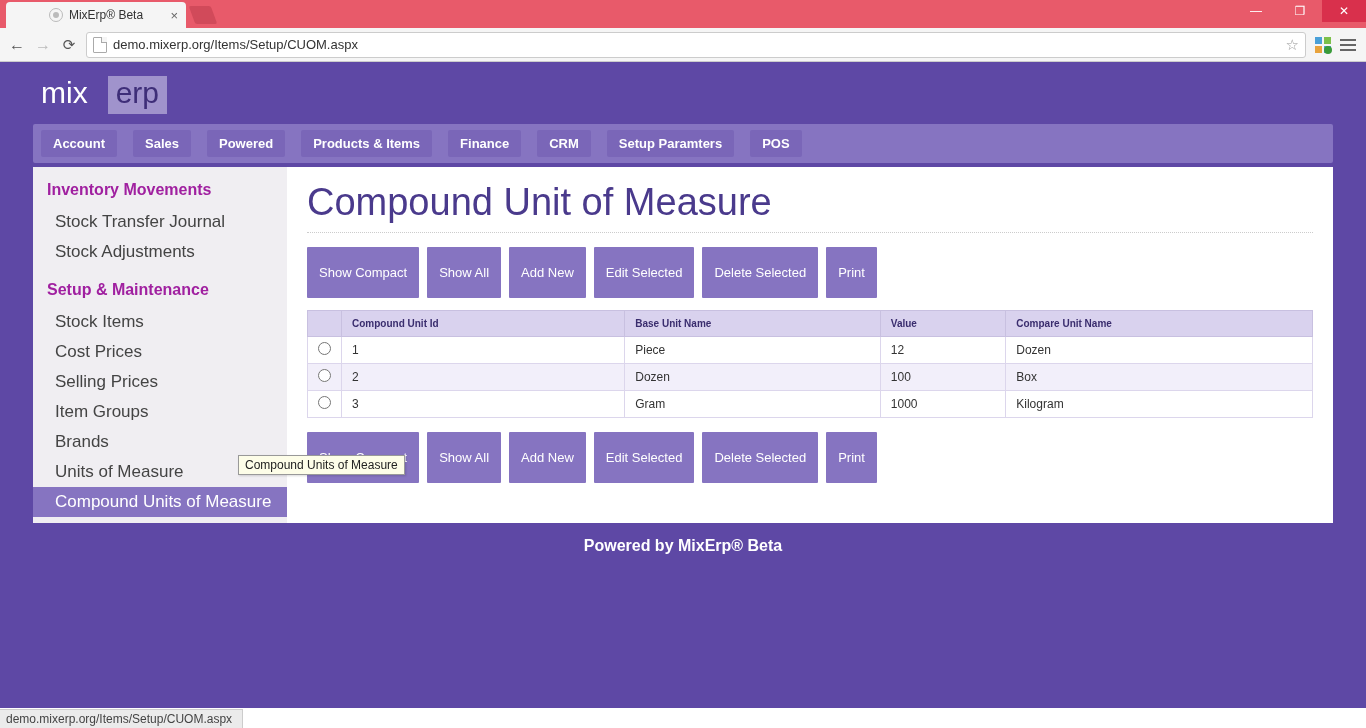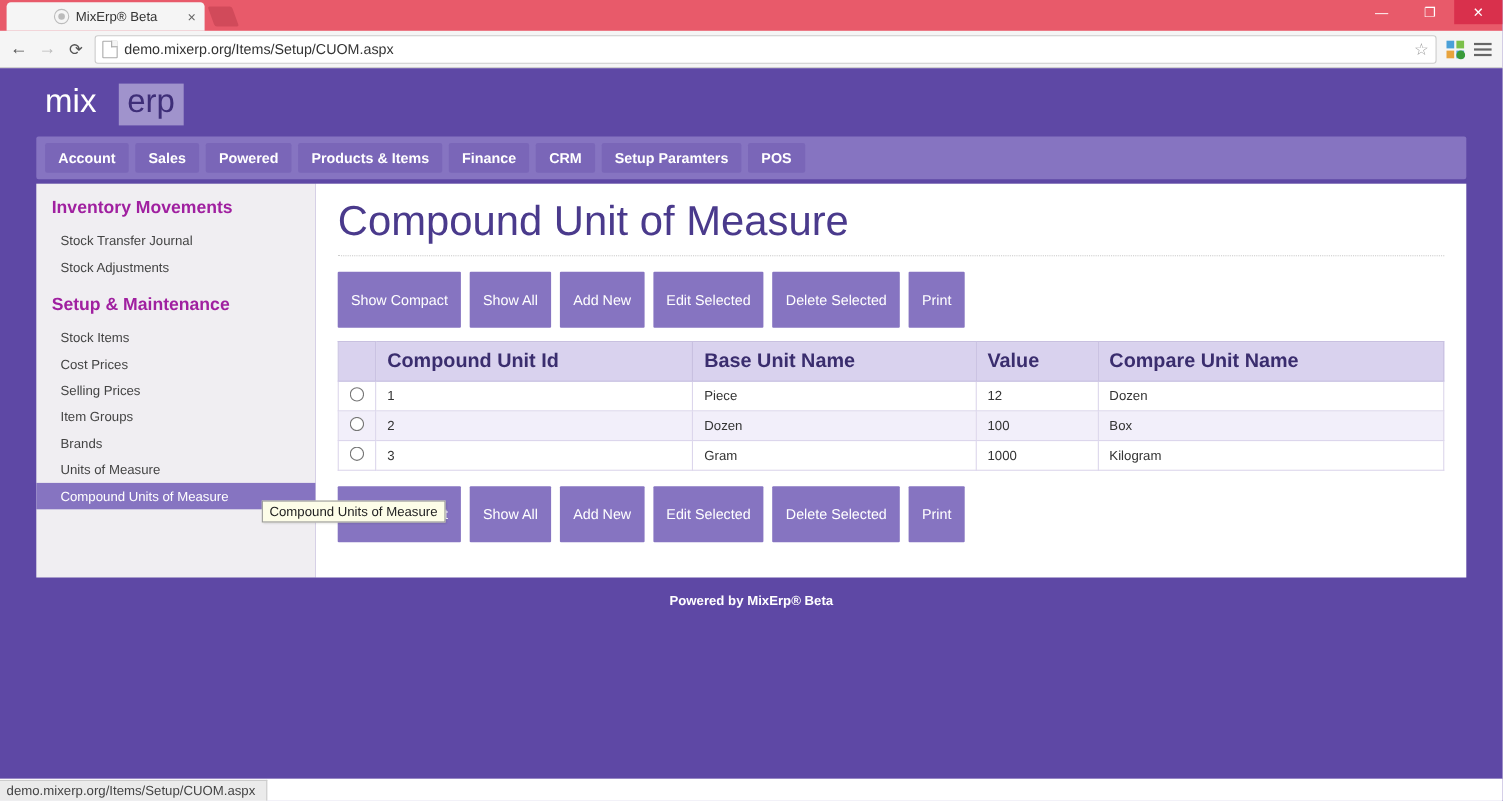--- a/index.html
+++ b/index.html
@@ -27,38 +27,38 @@
   .ext-icn svg { width:18px; height:18px; }
   .hamb { display:flex; flex-direction:column; gap:3px; justify-content:center; width:18px; }
   .hamb span { height:2px; background:#666; width:16px; }
   
   .app { flex: 1; background: #5e48a5; position: relative; }
   .container { width: 1300px; margin: 0 auto; }
   .logo-row { padding: 14px 0 10px 0; }
   .logo { display: inline-flex; align-items: center; font-family: "Segoe UI", sans-serif; font-weight: 300; font-size: 30px; color: #fff; }
   .logo .mix { padding: 0 4px 4px 8px; }
   .logo .erp { background: #a093cc; color: #3e2e78; padding: 0 8px 4px 8px; margin-left: 16px; }
-  .topnav { background: #8674c1; border-radius: 2px; padding: 6px 8px; display: flex; gap: 6px; }
+  .topnav { background: #8674c1; border-radius: 2px; padding: 6px 8px; display: flex; gap: 16px; }
   .topnav a { color: #fff; font-size: 13px; font-weight: 600; padding: 6px 12px; border-radius: 2px; background: #7a66b8; text-decoration: none; display:inline-block; }
   .content-row { display: flex; margin-top: 4px; }
   .sidebar { width: 254px; background: #f0eef2; padding-bottom: 6px; }
   .side-h { color: #a020a0; font-weight: 700; font-size: 16px; padding: 14px 14px 8px 14px; }
-  .side-i { font-size: 12px; color: #444; padding: 5px 14px 5px 22px; cursor: pointer; }
+  .side-i { font-size: 17px; color: #444; padding: 5px 14px 5px 22px; cursor: pointer; }
   .side-i.active { background: #8674c1; color: #fff; }
   .main { flex: 1; background: #fff; padding: 14px 20px 20px 20px; }
   .page-title { font-size: 38px; font-weight: 400; color: #4a3a8c; padding-bottom: 8px; border-bottom: 1px dotted #ccc; margin-bottom: 14px; font-family: "Segoe UI Light","Segoe UI",sans-serif; }
   .btn-row { display: flex; gap: 8px; margin-bottom: 12px; }
   .btn { background: #8674c1; color: #fff; border: none; font-size: 13px; padding: 18px 12px; cursor: pointer; border-radius: 1px; }
   table.grid { width: 100%; border-collapse: collapse; border: 1px solid #c8c0e0; margin-bottom: 14px; }
-  table.grid th { background: #d9d2ee; color: #3a2d6e; font-weight: 700; font-size: 18px; text-align: left; padding: 7px 10px; border: 1px solid #c8c0e0; }
+  table.grid th { background: #d9d2ee; color: #3a2d6e; font-weight: 700; font-size: 10px; text-align: left; padding: 7px 10px; border: 1px solid #c8c0e0; }
   table.grid td { font-size: 12px; color: #333; padding: 5px 10px; border: 1px solid #dcd6ec; }
   table.grid tr.alt td { background: #f2effa; }
   table.grid td.radio { text-align: center; width: 34px; }
   table.grid input[type=radio] { width: 13px; height: 13px; }
-  .footer { text-align: center; color: #fff; font-size: 12px; font-weight: 600; margin-top: 14px; }
+  .footer { text-align: center; color: #fff; font-size: 16px; font-weight: 600; margin-top: 14px; }
   .tooltip { position: absolute; background: #fdfde8; border: 1px solid #999; font-size: 12px; padding: 2px 6px; color: #222; box-shadow: 1px 1px 2px rgba(0,0,0,0.15); }
   .statusbar { height: 20px; background: #fff; position: relative; }
   .status-chip { position: absolute; left: 0; bottom: 0; background: #ebebeb; border: 1px solid #ccc; border-left: none; border-bottom: none; font-size: 12px; color: #444; padding: 2px 10px 2px 6px; }
 </style>
 </head>
 <body>
 
 <div class="window-chrome">
 
   <div class="titlebar">

